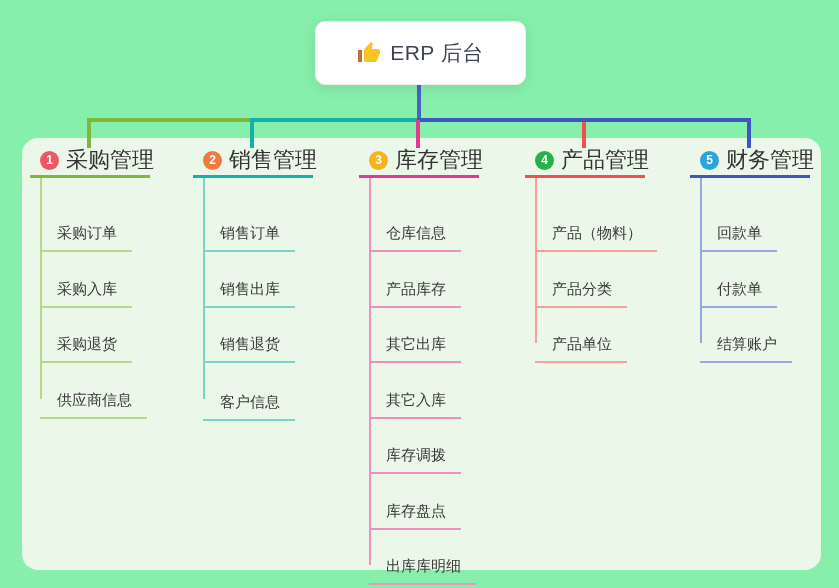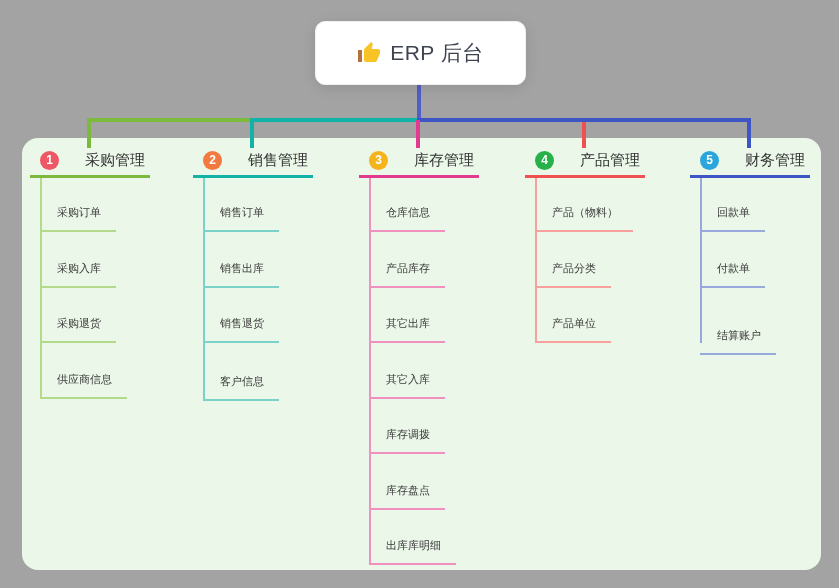--- a/index.html
+++ b/index.html
@@ -1,19 +1,19 @@
 <!DOCTYPE html>
 <html><head>
 <meta charset="utf-8">
 <style>
   html,body{margin:0;padding:0;background:#ffffff;}
   #canvas{
     position:relative;width:839px;height:588px;overflow:hidden;
     font-family:"Liberation Sans","DejaVu Sans",sans-serif;
-    background:#a3a3a3;
+    background:#86efac;
   }
   #panel{
     position:absolute;left:22px;top:138px;width:799px;height:432px;
     border-radius:16px;
   }
   #root-node{
     position:absolute;left:315px;top:21px;width:209px;height:62px;
     background:#ffffff;border-radius:10px;border:1px solid #f1f1f1;
     box-shadow:0 3px 14px rgba(0,0,0,0.10);
     display:flex;align-items:center;justify-content:center;gap:9px;
@@ -23,27 +23,27 @@
   .vline,.hline,.tick{position:absolute;}
   .branch-title{
     position:absolute;display:flex;align-items:center;gap:7px;height:22px;
     cursor:pointer;z-index:3;
   }
   .badge{
     width:19px;height:19px;border-radius:50%;flex:0 0 19px;
     display:flex;align-items:center;justify-content:center;
     color:#ffffff;font-size:12px;font-weight:600;line-height:19px;
   }
-  .branch-label{font-size:15px;color:#333333;white-space:nowrap;margin-left:19px;}
+  .branch-label{font-size:22px;color:#333333;white-space:nowrap;}
   .branch-underline{position:absolute;height:3px;}
   .child-vline{position:absolute;width:2px;}
   .child{
     position:absolute;
-    font-size:11px;line-height:15px;color:#3a3a3a;white-space:nowrap;
-    padding:0 15px 10px 17px;border-bottom:2px solid;cursor:pointer;z-index:3;
+    font-size:15px;line-height:15px;color:#3a3a3a;white-space:nowrap;
+    padding:0 15px 10px 17px;border-bottom:2px solid;cursor:pointer;z-index:3;margin-top:20px;
   }
 </style>
 </head>
 <body>
 
 <div id="canvas">
   <div id="panel" style="background: rgb(235, 247, 232);"></div>
 
   <div id="root-node">
     <span style="display:inline-flex;">
@@ -110,15 +110,15 @@
       <div class="child" style="left: 535px; top: 260.5px; border-bottom-color: rgb(247, 160, 156);">产品分类</div>
       <div class="child" style="left: 535px; top: 316px; border-bottom-color: rgb(247, 160, 156);">产品单位</div>
       <div class="branch-title" style="left: 700px; top: 149px;">
         <div class="badge" style="background: rgb(42, 166, 220);">5</div>
         <div class="branch-label">财务管理</div>
       </div>
       <div class="branch-underline" style="left: 690px; top: 175px; width: 120px; background: rgb(62, 86, 197);"></div>
       <div class="child-vline" style="left: 700px; top: 178px; height: 165px; background: rgb(151, 169, 220);"></div>
       <div class="child" style="left: 700px; top: 205px; border-bottom-color: rgb(151, 169, 220);">回款单</div>
       <div class="child" style="left: 700px; top: 260.5px; border-bottom-color: rgb(151, 169, 220);">付款单</div>
-      <div class="child" style="left: 700px; top: 328px; border-bottom-color: rgb(151, 169, 220); text-align: right;">结算账户</div>
+      <div class="child" style="left: 700px; top: 316px; border-bottom-color: rgb(151, 169, 220); text-align: right;">结算账户</div>
     </div>
 </div>
 
 </body></html>

